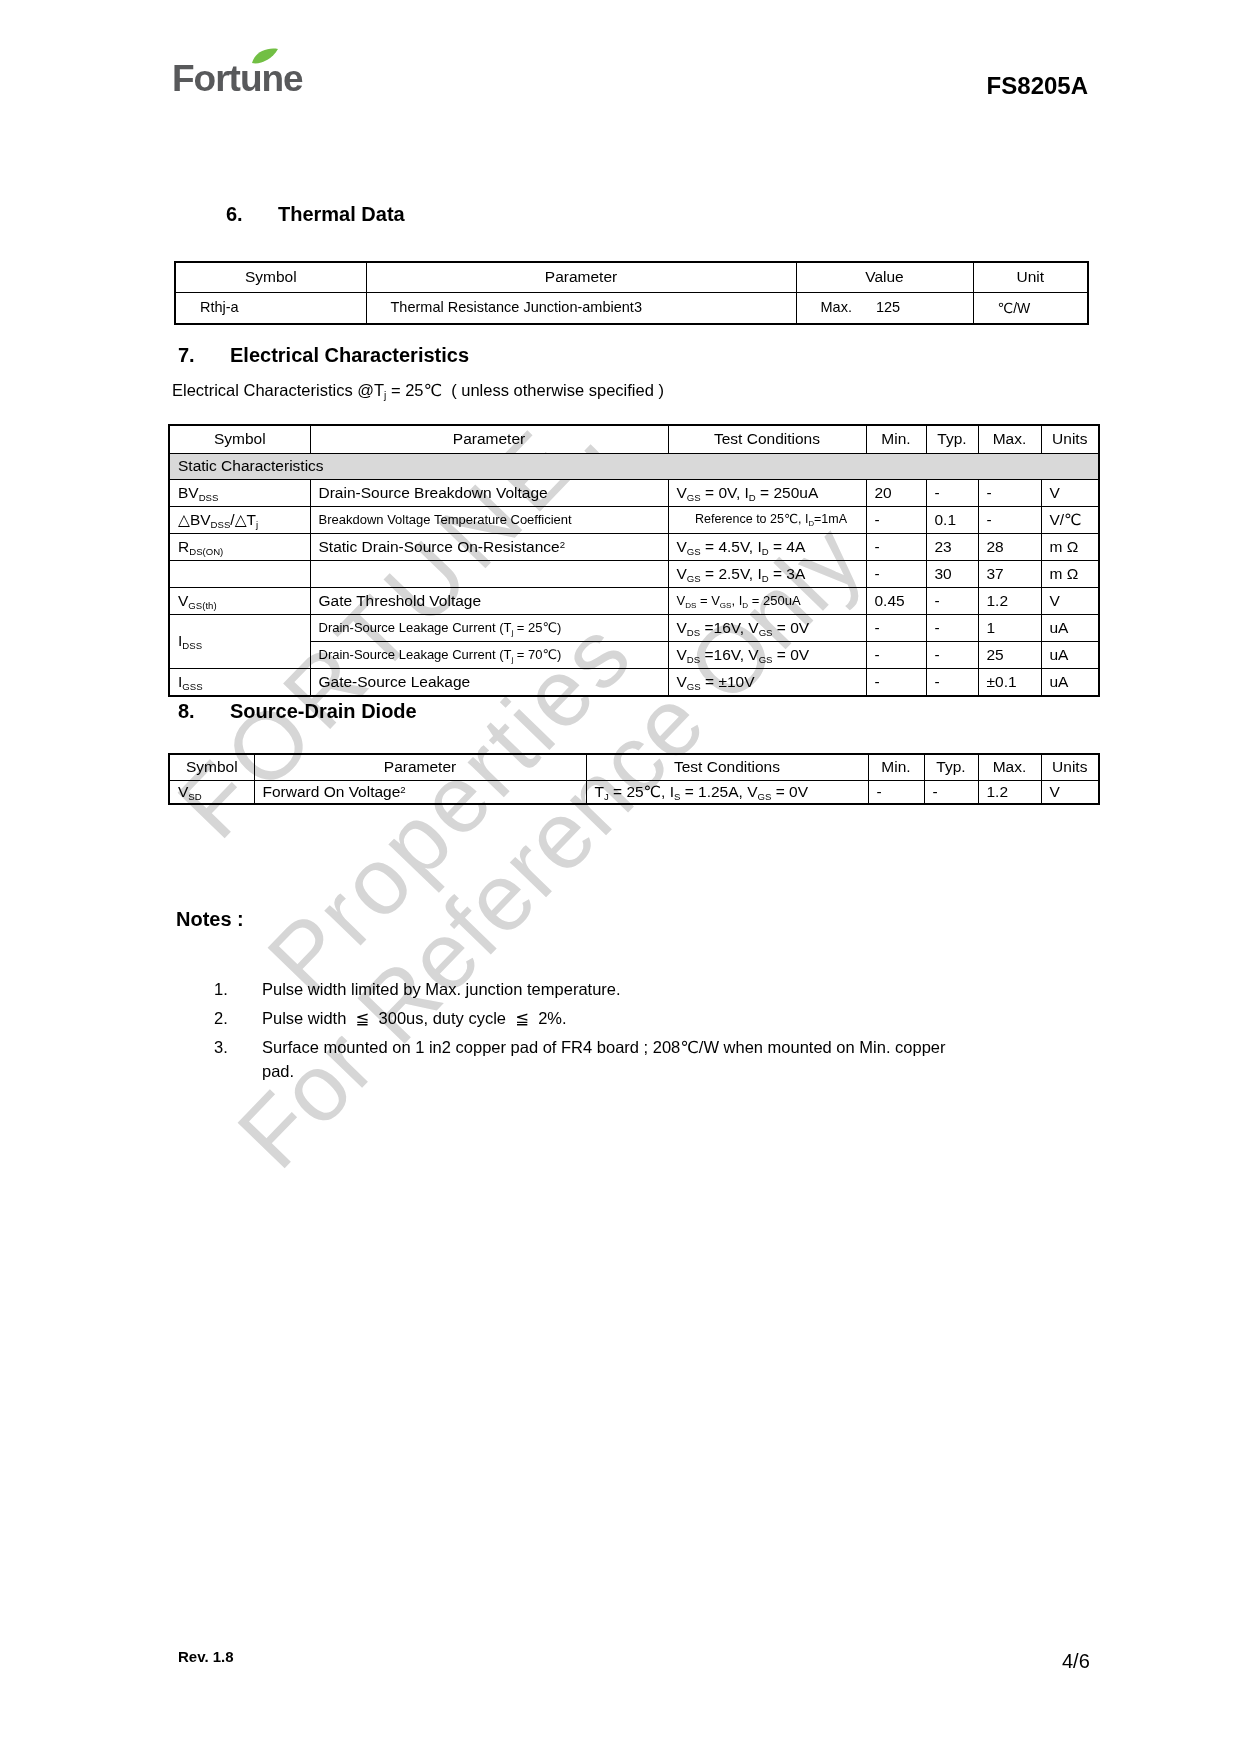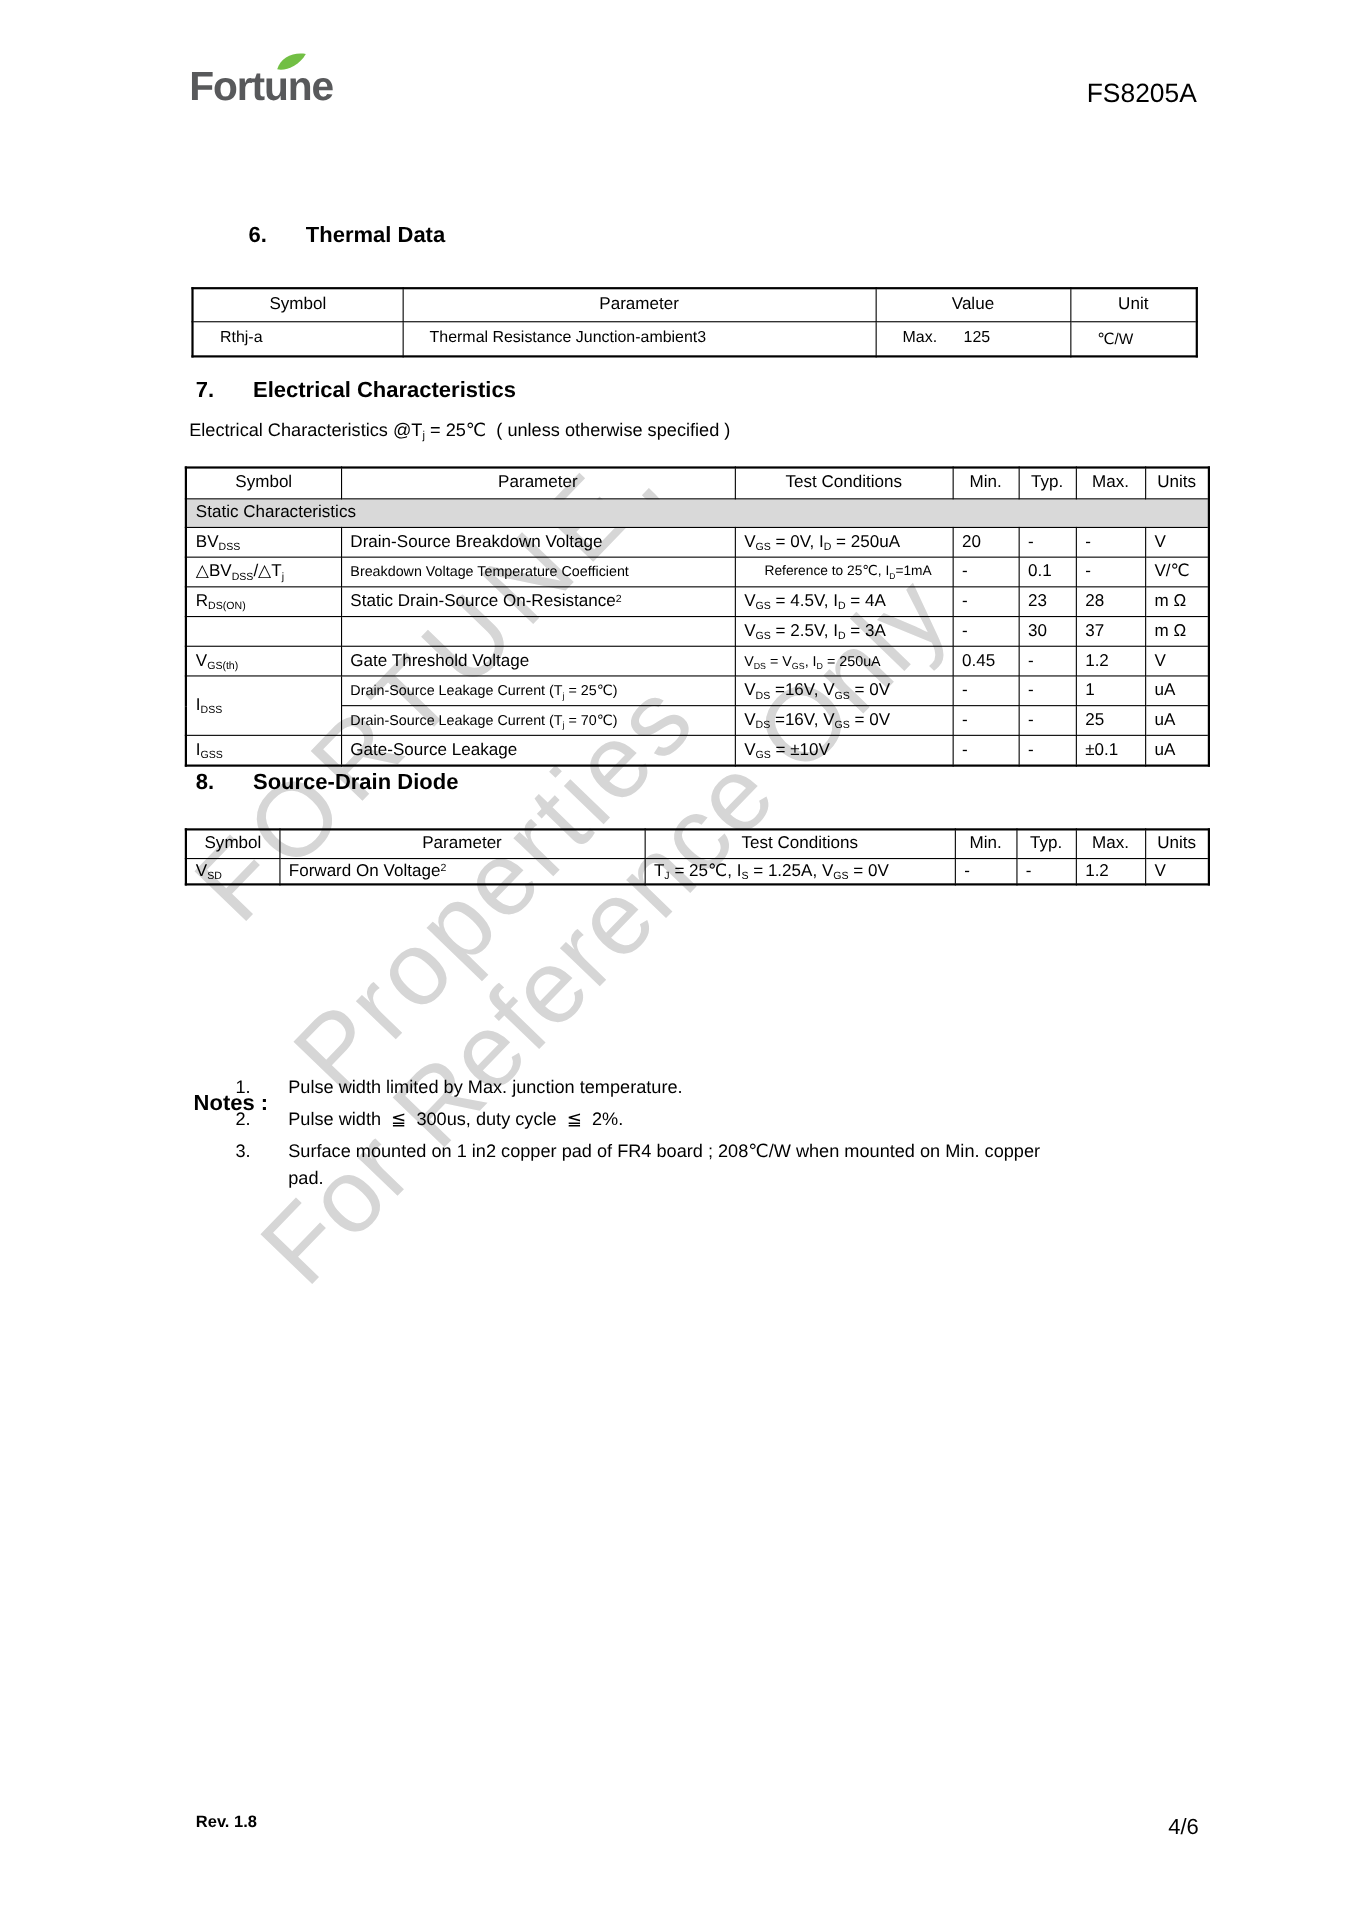--- a/index.html
+++ b/index.html
@@ -28,21 +28,21 @@
   .content{position:absolute;inset:0;z-index:1;}
   
   .logo{
     position:absolute;left:172px;top:58px;
     font-size:37px;font-weight:700;color:#58595b;
     letter-spacing:-1px;
   }
   .leaf{position:absolute;left:78px;top:-11px;}
   .product{
     position:absolute;right:152px;top:72px;
-    font-size:24px;font-weight:400;color:#000;
+    font-size:24px;font-weight:700;color:#000;
   }
   
   .sec-h{position:absolute;font-size:20px;font-weight:700;white-space:nowrap;}
   .sec-h .num{display:inline-block;width:52px;}
   .h-thermal{left:178px;top:203px;margin-left:48px;}
   .h-elec{left:178px;top:344px;}
   .h-sd{left:178px;top:700px;}
   .subtitle{position:absolute;left:172px;top:381px;font-size:16.5px;}
   
   table{border-collapse:collapse;table-layout:fixed;position:absolute;margin-top:16px;}
@@ -71,21 +71,21 @@
   .band td{
     background:#d9d9d9;height:25px;font-size:15.5px;
   }
   .sm{font-size:13px;}
   .xs{font-size:12.5px;text-align:center;}
   
   .sd{left:168px;top:737px;width:930px;}
   .sd th{height:25px;}
   .sd td{height:22px;}
   
-  .notes-h{position:absolute;left:176px;top:992px;font-size:20px;font-weight:700;}
+  .notes-h{position:absolute;left:176px;top:908px;font-size:20px;font-weight:700;}
   .notes{position:absolute;left:214px;top:978px;width:900px;font-size:16.5px;}
   .note-item{display:flex;margin-bottom:5px;line-height:1.45;}
   .note-num{flex:0 0 48px;}
   .note-text{flex:1;}
   .note-text.justify{text-align:justify;}
   
   .footer-rev{position:absolute;left:178px;top:1648px;font-size:15px;font-weight:700;}
   .footer-page{position:absolute;left:1062px;top:1650px;font-size:20px;}
 </style>
 </head>

